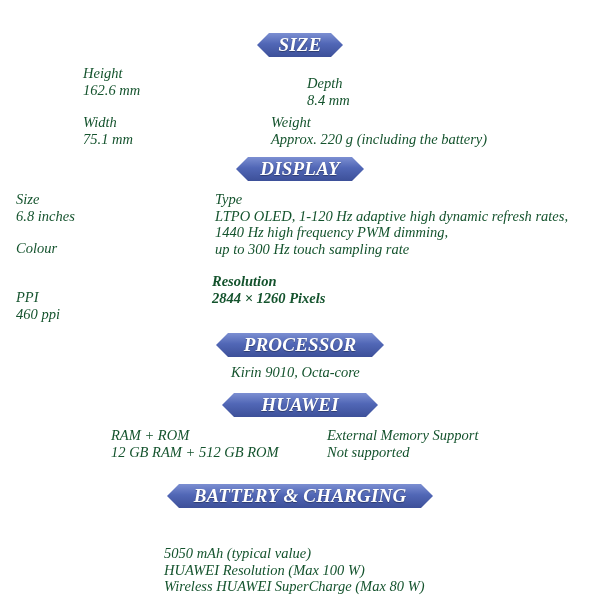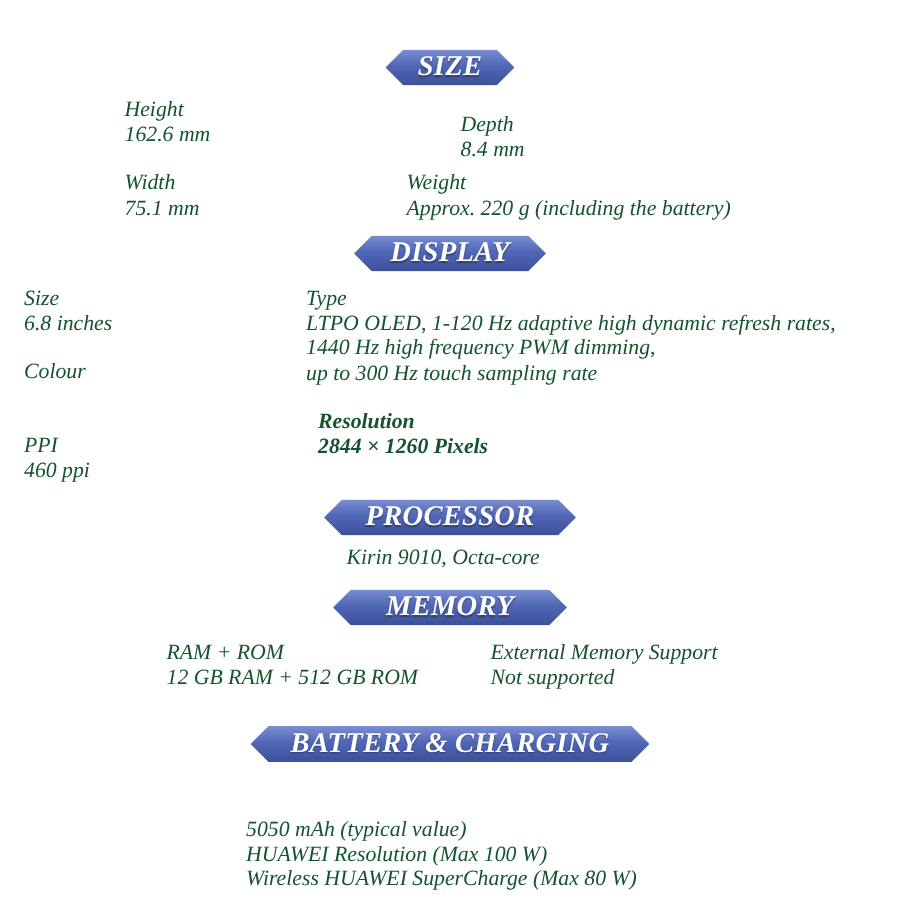--- a/index.html
+++ b/index.html
@@ -45,38 +45,38 @@
   <div>Size</div>
   <div>6.8 inches</div>
 </div>
 <div class="spec" style="left:16px;top:240px;">
   <div>Colour</div>
 </div>
 <div class="spec" style="left:16px;top:289px;">
   <div>PPI</div>
   <div>460 ppi</div>
 </div>
-<div class="spec" style="left:204px;top:191px;font-style:italic;">
+<div class="spec" style="left:215px;top:191px;font-style:italic;">
   <div>Type</div>
   <div>LTPO OLED, 1-120 Hz adaptive high dynamic refresh rates,</div>
   <div>1440 Hz high frequency PWM dimming,</div>
   <div>up to 300 Hz touch sampling rate</div>
 </div>
 <div class="spec" style="left:212px;top:273px;font-weight:bold;">
   <div>Resolution</div>
   <div>2844 × 1260 Pixels</div>
 </div>
 
 <div class="banner" style="left:216px;top:333px;width:168px;">
   <span>PROCESSOR</span>
 </div>
 <div class="spec" style="left:231px;top:364px;">Kirin 9010, Octa-core</div>
 
 <div class="banner" style="left:222px;top:393px;width:156px;">
-  <span>MEMORY</span>
+  <span>HUAWEI</span>
 </div>
 <div class="spec" style="left:111px;top:427px;">
   <div>RAM + ROM</div>
   <div>12 GB RAM + 512 GB ROM</div>
 </div>
 <div class="spec" style="left:327px;top:427px;">
   <div>External Memory Support</div>
   <div>Not supported</div>
 </div>
 

